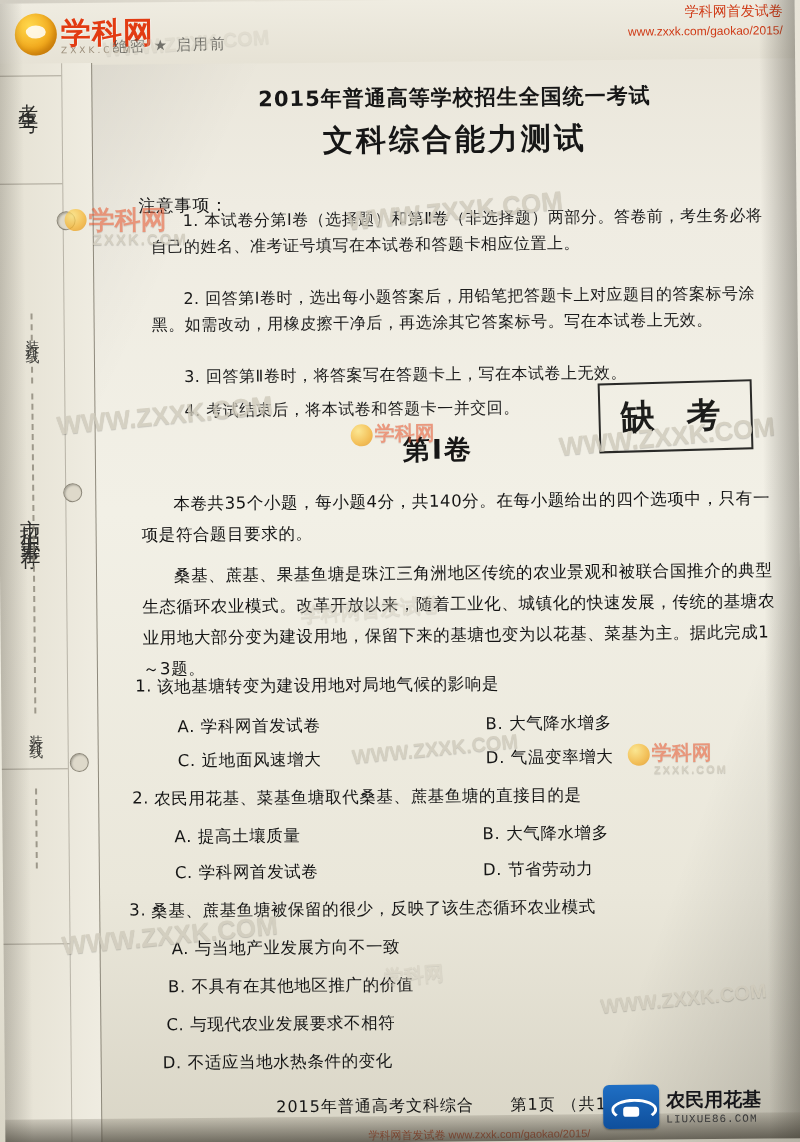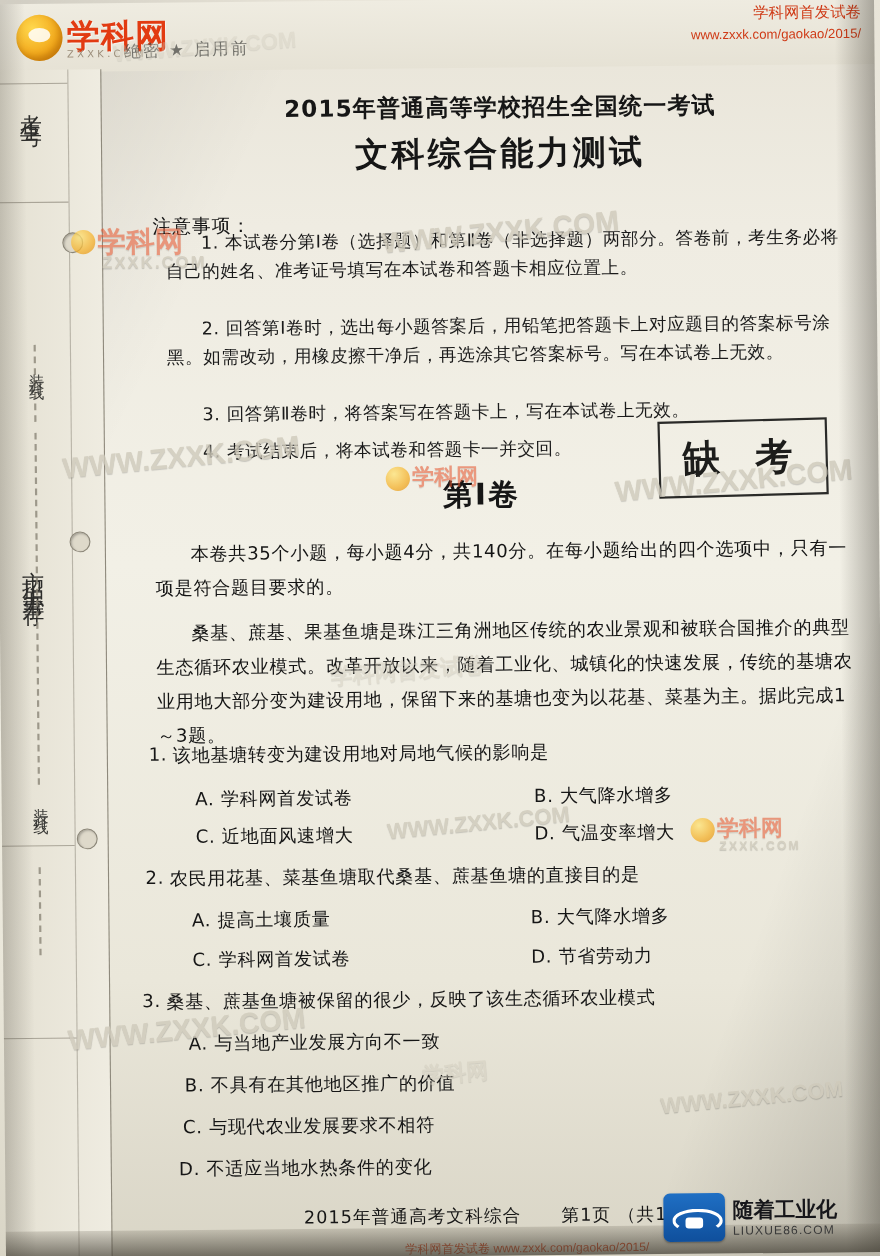--- a/index.html
+++ b/index.html
@@ -177,21 +177,21 @@
   .badge-logo:before{
     content:"";position:absolute;left:8px;top:14px;width:40px;height:16px;border-radius:50%;
     border:3px solid #fff;border-bottom-color:transparent;
   }
   .badge-logo:after{
     content:"";position:absolute;left:20px;top:22px;width:16px;height:10px;
     background:#fff;border-radius:3px;
   }
   .badge-txt{margin-left:7px;}
   .badge-txt .b1{font-size:19px;color:#16161a;font-family:"DejaVu Sans",sans-serif;font-weight:bold;}
-  .badge-txt .b2{font-size:11px;color:#3a3a3a;font-family:Liberation Sans, sans-serif;letter-spacing:1px;}
+  .badge-txt .b2{font-size:11px;color:#3a3a3a;font-family:Liberation Mono, monospace;letter-spacing:1px;}
 
   
   .bottomedge{
     position:absolute;left:0;bottom:0;width:800px;height:26px;
     background:linear-gradient(180deg,rgba(120,114,100,.25),rgba(70,66,56,.75));
   }
   .shadow-right{
     position:absolute;right:0;top:0;width:36px;height:1142px;
     background:linear-gradient(270deg,rgba(40,36,28,.35),rgba(40,36,28,0));
     pointer-events:none;
@@ -351,19 +351,19 @@
   <div class="wm wm-gray wm-mid" style="left:380px;top:962px;opacity:.45;transform:rotate(-4deg);">学科网</div>
   <div class="wm wm-gray wm-mid" style="left:108px;top:30px;opacity:.35;transform:rotate(-4deg);">WWW.ZXXK.COM</div>
 
   <div class="shadow-right"></div>
   <div class="shadow-left"></div>
   <div class="bottomedge"></div>
 
   <div class="badge">
     <div class="badge-logo"></div>
     <div class="badge-txt">
-      <div class="b1">随着工业化</div>
+      <div class="b1">农民用花基</div>
       <div class="b2">LIUXUE86.COM</div>
     </div>
   </div>
 
  </div>
 </div>
 
 </body></html>

